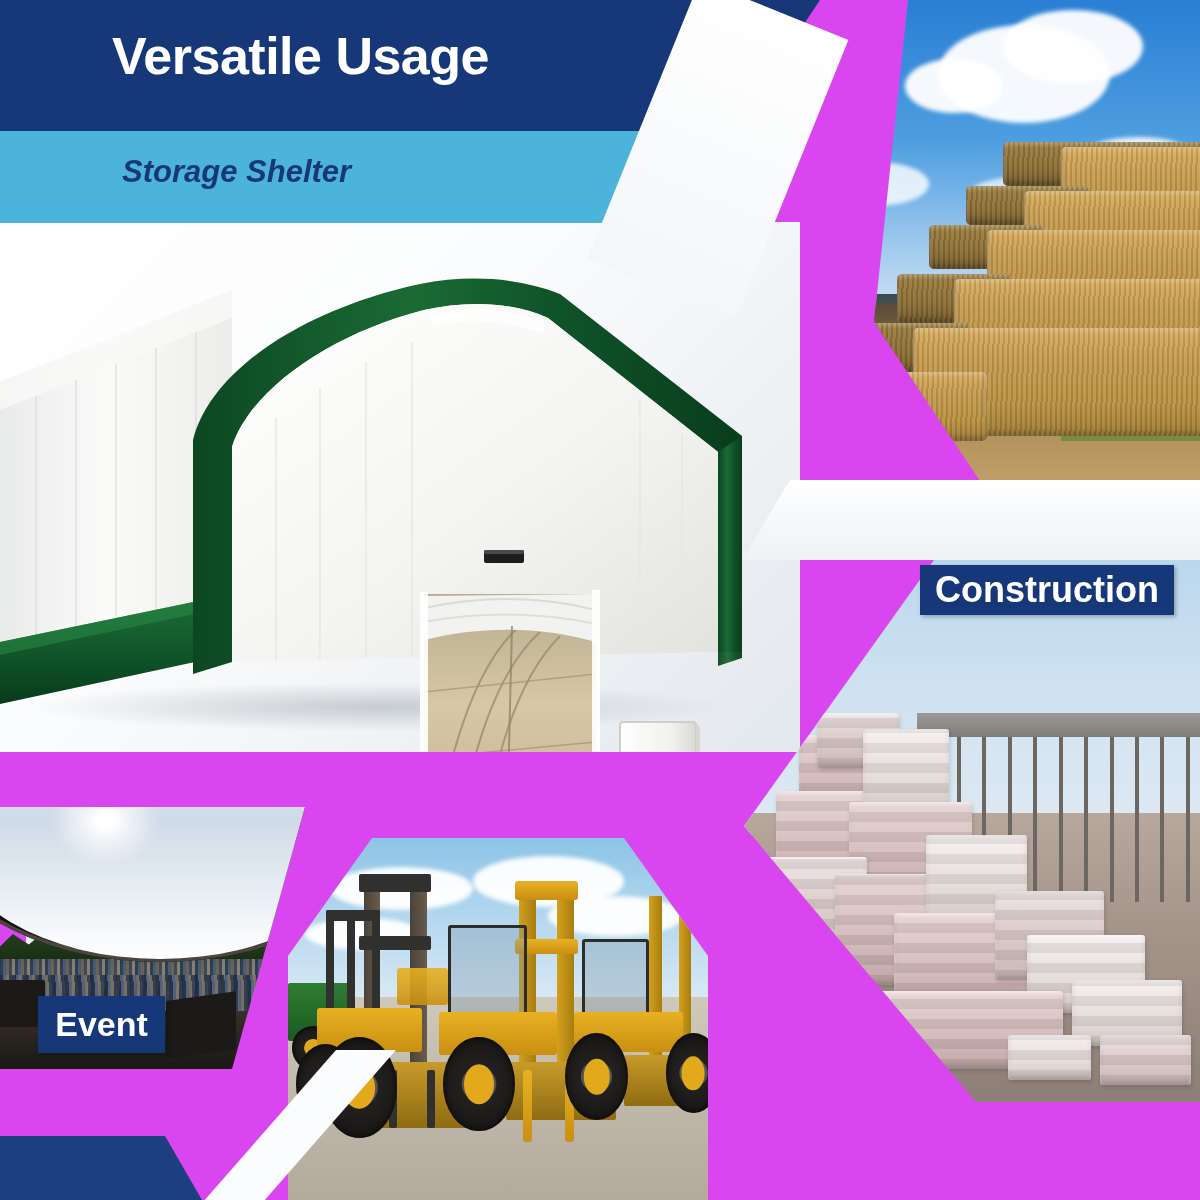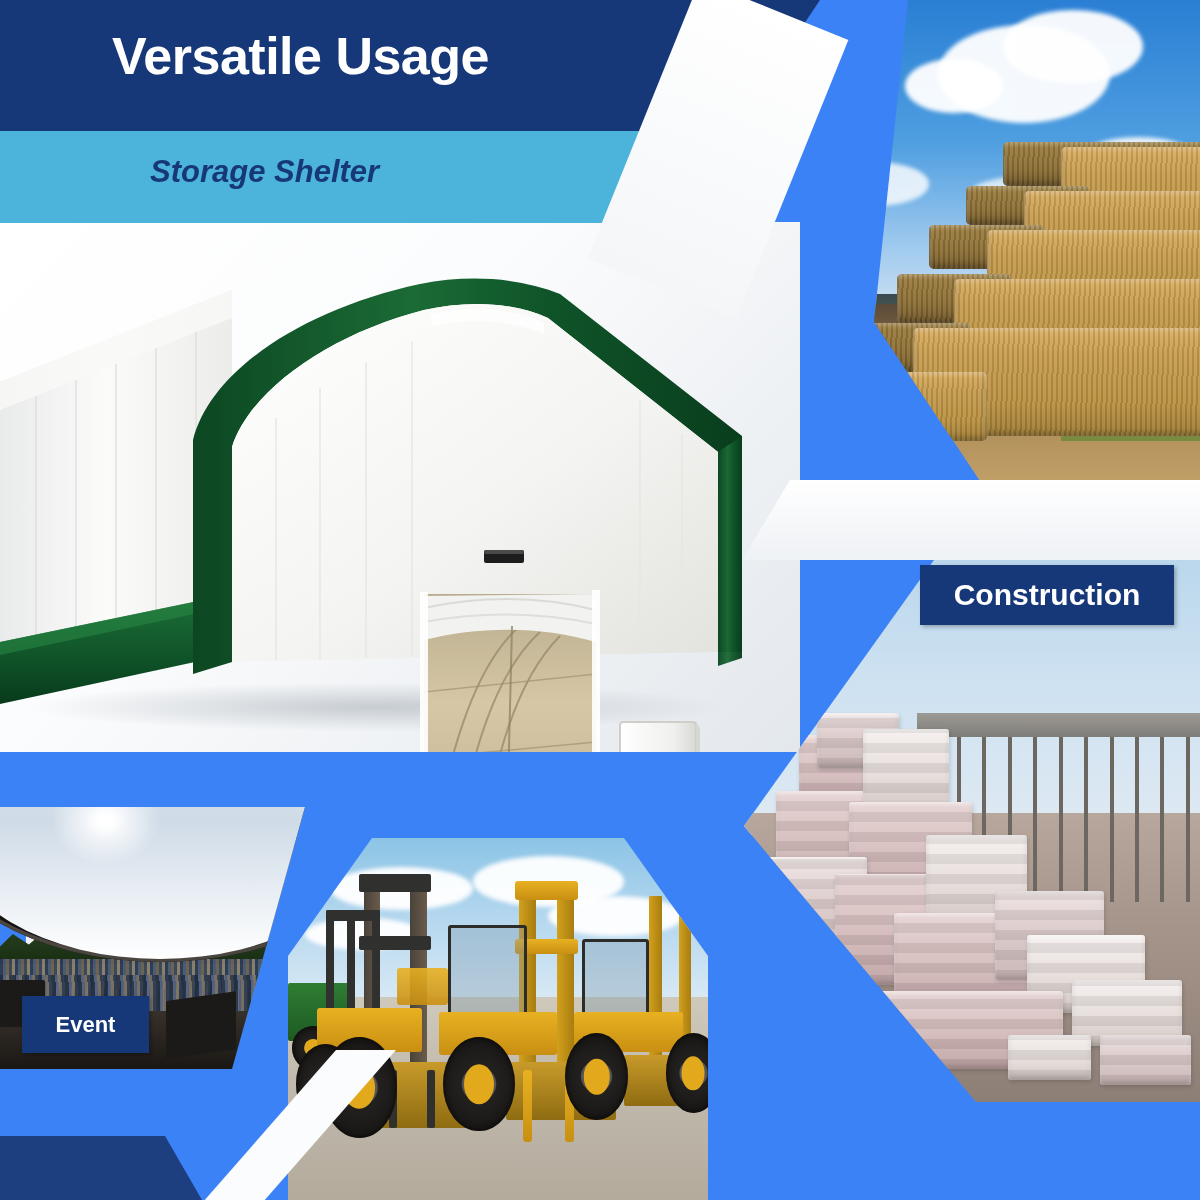--- a/index.html
+++ b/index.html
@@ -2,21 +2,21 @@
 <html><head>
 <meta charset="utf-8">
 <style>
   * { margin:0; padding:0; box-sizing:border-box; }
   html,body { width:1200px; height:1200px; overflow:hidden; }
   body {
     font-family:"Liberation Sans", sans-serif;
     background:#ffffff;
     position:relative;
   }
-  #stage { position:absolute; inset:0; width:1200px; height:1200px; background:#3b82f6; }
+  #stage { position:absolute; inset:0; width:1200px; height:1200px; background:#d946ef; }
 
   
   .band-navy {
     position:absolute; left:0; top:0; width:820px; height:132px;
     background:#173878;
     clip-path:polygon(0 0, 820px 0, 732px 132px, 0 132px);
     z-index:6;
   }
   .band-cyan {
     position:absolute; left:0; top:131px; width:760px; height:92px;
@@ -26,34 +26,33 @@
   }
   .title-main {
     position:absolute; left:112px; top:30px; z-index:7;
     color:#ffffff; font-size:52px; font-weight:bold; letter-spacing:-0.5px;
     line-height:1;
   }
   .title-sub {
     position:absolute; left:122px; top:156px; z-index:7;
     color:#173878; font-size:31px; font-weight:bold; font-style:italic;
     line-height:1;
-    margin-left:28px;
   }
 
   
   .chip {
     position:absolute; z-index:20;
     background:#173878; color:#fff; font-weight:bold;
     display:flex; align-items:center; justify-content:center;
     box-shadow:2px 2px 4px rgba(0,0,0,.28);
     white-space:nowrap;
   }
   #chip-agriculture { left:936px; top:412px;  width:226px; height:56px; font-size:34px; }
-  #chip-construction{ left:920px; top:565px;  width:254px; height:60px; font-size:30px; }
-  #chip-event       { left:22px;  top:996px;  width:127px; height:57px; font-size:22px; }
+  #chip-construction{ left:920px; top:565px;  width:254px; height:50px; font-size:36px; }
+  #chip-event       { left:38px;  top:996px;  width:127px; height:57px; font-size:34px; }
   #chip-equipment   { left:419px; top:1125px; width:217px; height:57px; font-size:34px; }
 
   
   .wedge-navy-bl {
     position:absolute; left:0; top:1136px; width:210px; height:64px;
     background:#1d3f80; z-index:5;
     clip-path:polygon(0 0, 165px 0, 202px 64px, 0 64px);
   }
 
   

